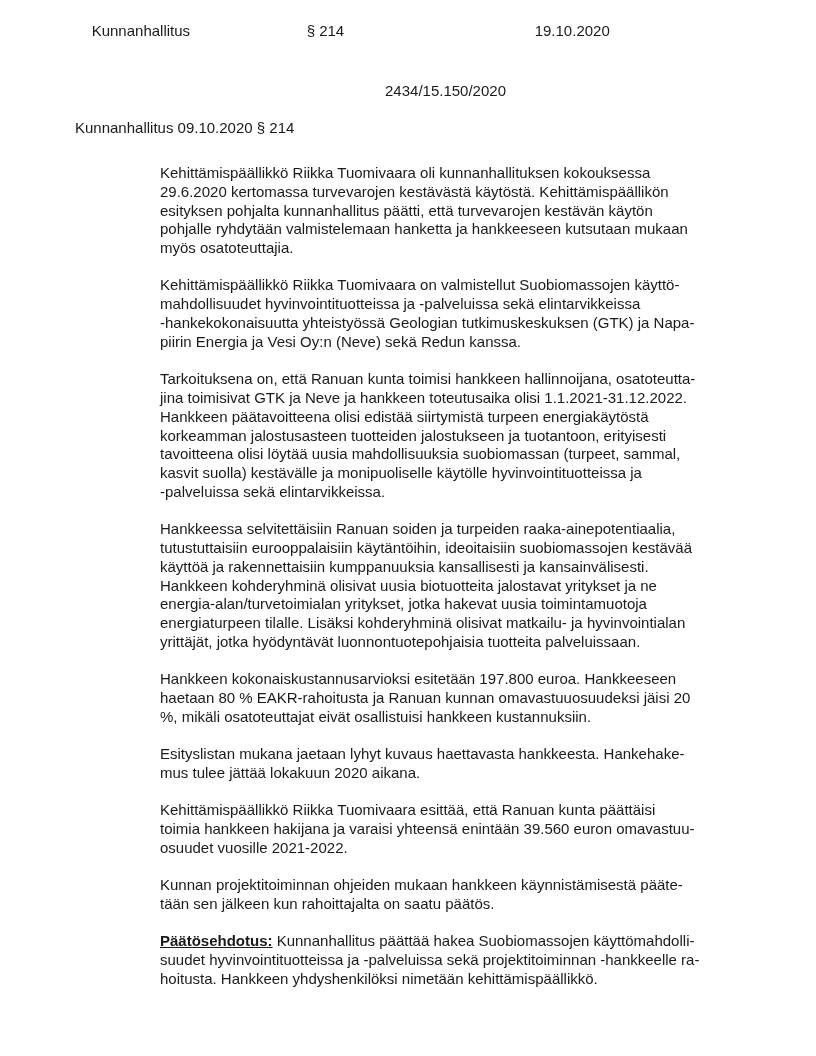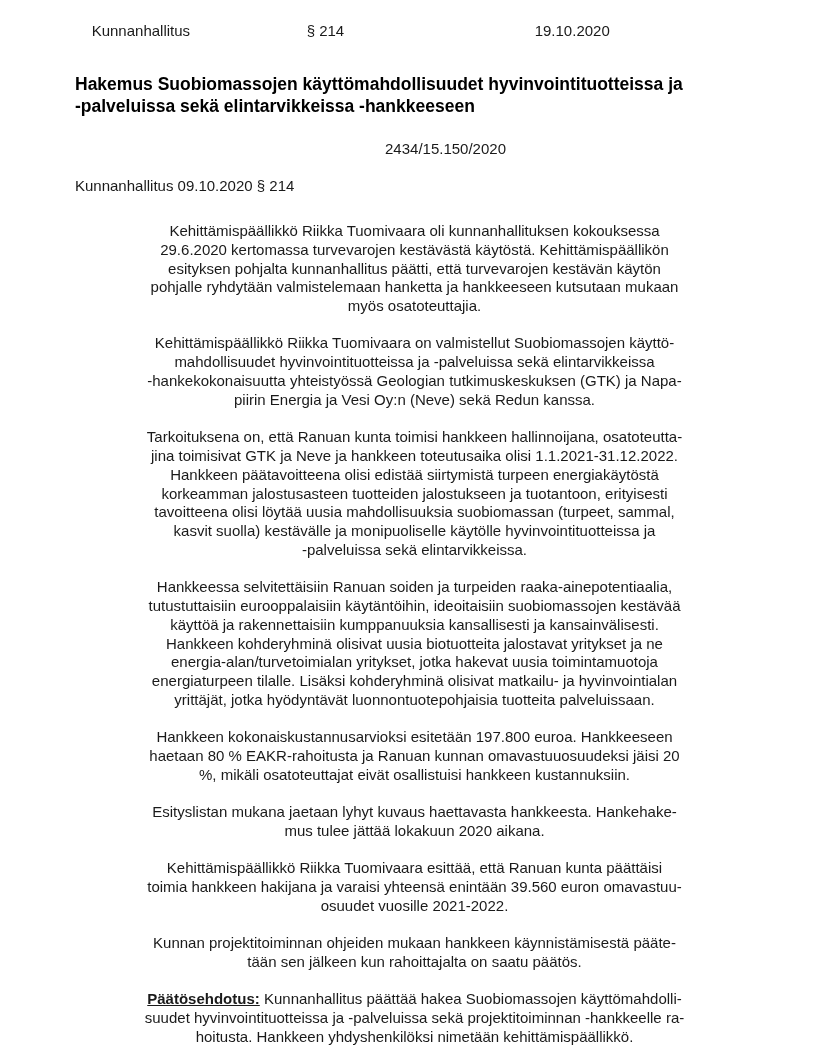--- a/index.html
+++ b/index.html
@@ -29,46 +29,43 @@
     font-size: 17.5px;
     font-weight: bold;
     line-height: 21.5px;
     margin: 15px 0 0 0;
     white-space: pre;
     color: #000000;
   }
   .case-number { margin-top: 22px; line-height: 19px; text-align: center; }
   .section-ref { margin-top: 18px; line-height: 19px; }
   .doc-body {
-    margin-left: 37px;
+    margin-left: 85px;
     margin-top: 27px;
     width: 605px;
-    text-align: center;
   }
   .doc-body p {
     margin: 0 0 18.5px 0;
     line-height: 18.8px;
     white-space: pre;
   }
   .label {
     font-weight: bold;
     text-decoration: underline;
   }
 </style>
 </head>
 <body>
 
 <div class="page">
 
   <div class="header-row">
     <span class="h-left">Kunnanhallitus</span><span class="h-mid">§ 214</span><span class="h-right">19.10.2020</span>
   </div>
 
-  <h1 class="title">Hakemus Suobiomassojen käyttömahdollisuudet hyvinvointituotteissa ja
--palveluissa sekä elintarvikkeissa -hankkeeseen</h1>
 
   <div class="case-number">2434/15.150/2020</div>
 
   <div class="section-ref">Kunnanhallitus 09.10.2020 § 214</div>
 
   <div class="doc-body">
     <p>Kehittämispäällikkö Riikka Tuomivaara oli kunnanhallituksen kokouksessa
 29.6.2020 kertomassa turvevarojen kestävästä käytöstä. Kehittämispäällikön
 esityksen pohjalta kunnanhallitus päätti, että turvevarojen kestävän käytön
 pohjalle ryhdytään valmistelemaan hanketta ja hankkeeseen kutsutaan mukaan

